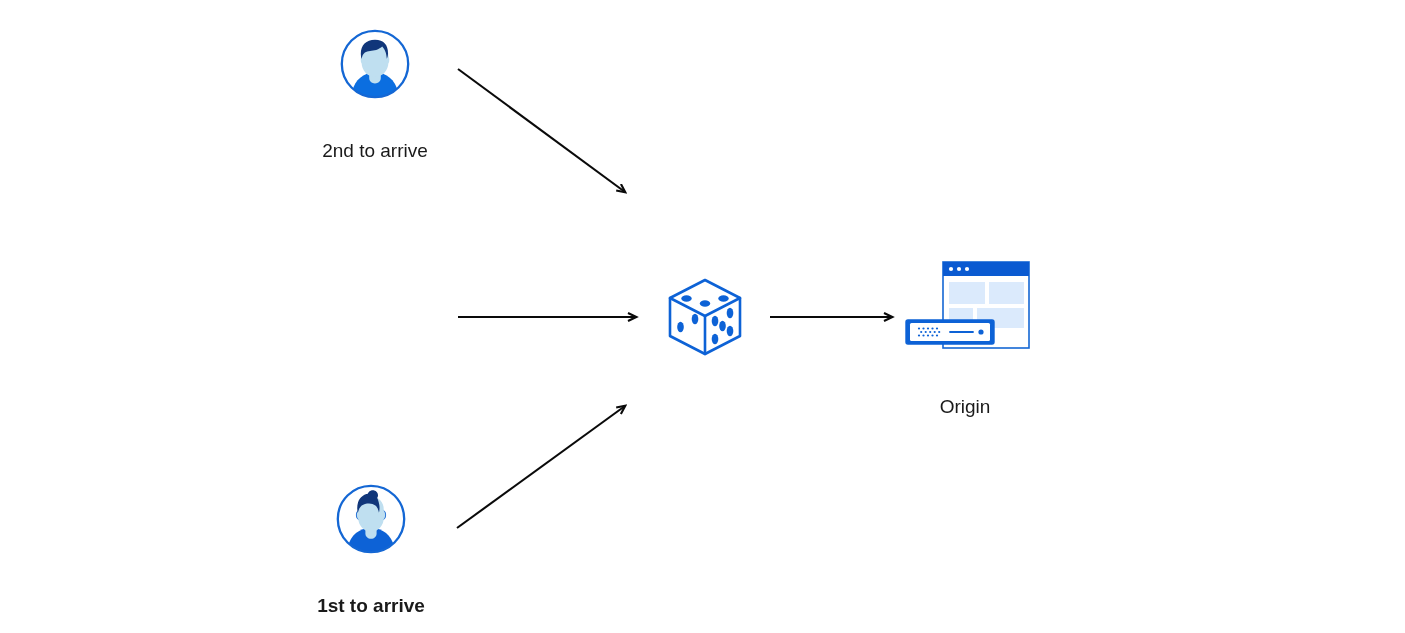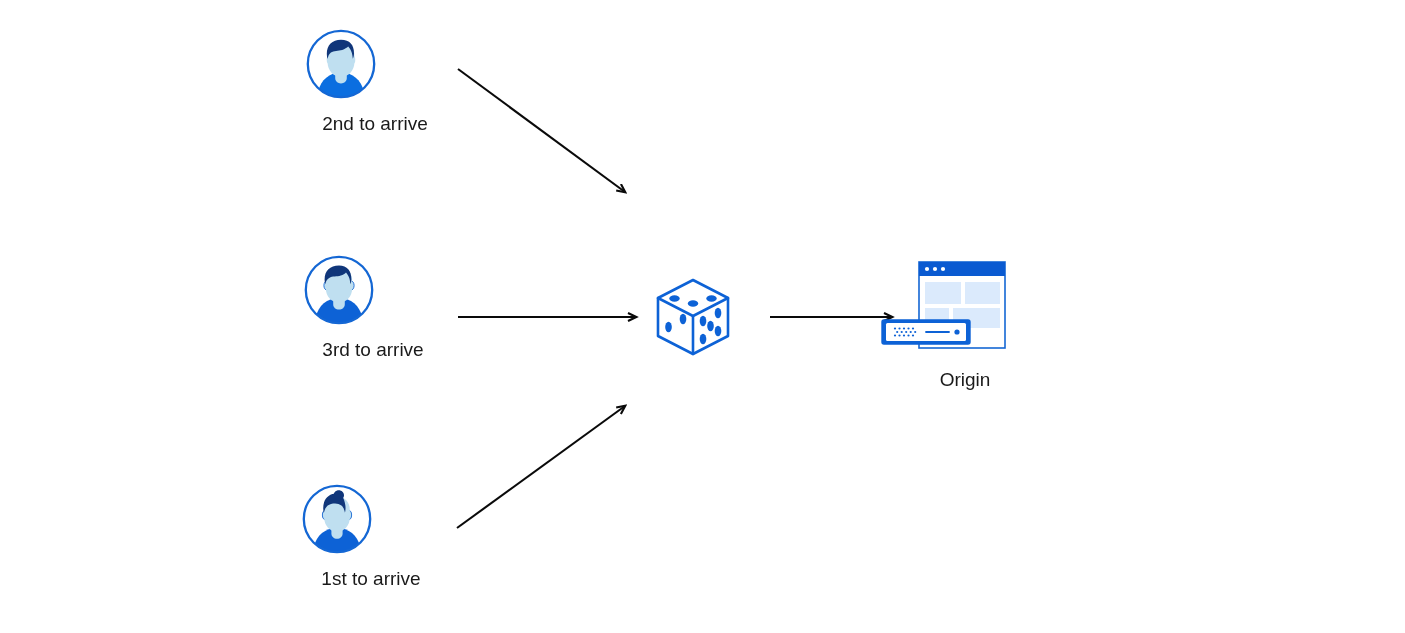--- a/index.html
+++ b/index.html
@@ -15,20 +15,22 @@
     position: relative;
     width: 1405px;
     height: 633px;
     background: #ffffff;
     overflow: hidden;
   }
   .node {
     position: absolute;
     display: flex;
     flex-direction: column;
+    align-items: center;
+    gap: 27px;
   }
   .node-label {
     margin-top: 12px;
     font-size: 19px;
     line-height: 24px;
     color: #1a1a1a;
     white-space: nowrap;
     text-align: center;
     font-family: "Liberation Sans", sans-serif;
   }
@@ -83,42 +85,22 @@
         <ellipse cx="24.8" cy="31.8" rx="3.1" ry="4.4" fill="#bfdff0"></ellipse>
         <ellipse cx="47.2" cy="31.8" rx="3.1" ry="4.4" fill="#bfdff0"></ellipse>
         <path d="M36 13.2c-8.2 0-13.4 5.8-13.4 14.2v7.2c0 7.9 6 14.4 13.4 14.4s13.4-6.5 13.4-14.4v-7.2c0-8.4-5.2-14.2-13.4-14.2z" fill="#bfdff0"></path>
         <path d="M36 11.8c-8.9 0-14.2 5.6-14.2 13.9 0 2.2.3 4 .8 5.4.5-3.2 1.6-5.3 3.3-6.6 2.9-2.2 7.2-1.4 11.3-2.6 2.6-.8 4.6-2 6-3.3 1.4 1.6 2.6 3.4 3.4 5.6.6 1.7 1 3.9 1.2 6.6.8-1.5 1.2-3.4 1.2-5.5 0-8.3-4.1-13.5-13-13.5z" fill="#10367a"></path>
       </g>
       <circle cx="36" cy="36" r="33.2" fill="none" stroke="#1467d4" stroke-width="2.3"></circle>
     </svg>
     <div class="node-label">2nd to arrive</div>
   </div>
 
-  <div class="node avatar-node" style="left:303px; top:254px;">
-    <svg class="avatar-icon" viewBox="0 0 72 72">
-      <defs>
-        <clipPath id="clipB">
-            <circle cx="36" cy="36" r="33.2"></circle>
-          </clipPath>
-      </defs>
-      <circle cx="36" cy="36" r="33.2" fill="#ffffff"></circle>
-      <g clip-path="url(#clipB)">
-        <path d="M36 44c-12 0-20.8 7.8-23.2 19.2L11.4 72h49.2l-1.4-8.8C56.8 51.8 48 44 36 44z" fill="#0d62d6"></path>
-        <path d="M30.2 37.8h11.6v12.4c0 3.2-2.6 5.4-5.8 5.4s-5.8-2.2-5.8-5.4z" fill="#bfdff0"></path>
-        <ellipse cx="24.3" cy="31.5" rx="3.4" ry="4.8" fill="#bfdff0" stroke="#1467d4" stroke-width="0.9"></ellipse>
-        <ellipse cx="47.7" cy="31.5" rx="3.4" ry="4.8" fill="#bfdff0" stroke="#1467d4" stroke-width="0.9"></ellipse>
-        <path d="M36 13c-8 0-13.2 5.6-13.2 13.8v7.6c0 7.8 5.9 14.2 13.2 14.2s13.2-6.4 13.2-14.2v-7.6C49.2 18.6 44 13 36 13z" fill="#bfdff0"></path>
-        <path d="M36 11.6c-9.1 0-14.4 5.4-14.4 13.8 0 1.9.2 3.5.6 4.8.8-3.2 2.1-5.2 4-6.3 3.2-1.9 7.6-.9 11.6-2.3 2.3-.8 4-1.9 5.2-3.1 1.6 1.8 2.8 3.9 3.5 6.3.4 1.4.7 3.2.9 5.4.7-1.4 1-3 1-4.8 0-8.4-4.1-13.8-12.4-13.8z" fill="#10367a"></path>
-      </g>
-      <circle cx="36" cy="36" r="33.2" fill="none" stroke="#1467d4" stroke-width="2.3"></circle>
-    </svg>
-    <div class="node-label">3rd to arrive</div>
-  </div>
 
-  <div class="node avatar-node" style="left:301px; top:483px;">
+  <div class="node avatar-node" style="left:301px; top:483px;font-weight:bold;">
     <svg class="avatar-icon" viewBox="0 0 72 72">
       <defs>
         <clipPath id="clipC">
             <circle cx="36" cy="36" r="33.2"></circle>
           </clipPath>
       </defs>
       <circle cx="36" cy="36" r="33.2" fill="#ffffff"></circle>
       <g clip-path="url(#clipC)">
         <path d="M36 45c-11.8 0-20.6 7.4-23 18.6L11.6 72h48.8l-1.4-8.4C56.6 52.4 47.8 45 36 45z" fill="#0d62d6"></path>
         <path d="M30.4 38.2h11.2v12.2c0 3.1-2.5 5.3-5.6 5.3s-5.6-2.2-5.6-5.3z" fill="#bfdff0"></path>

